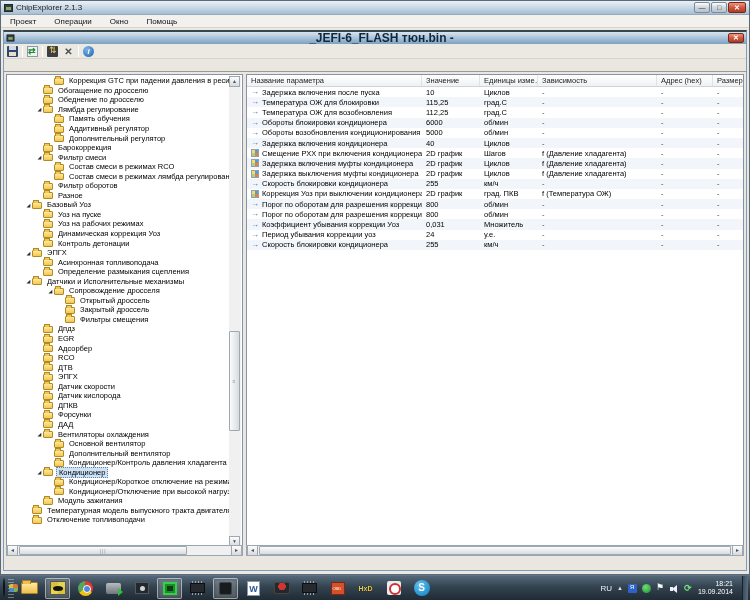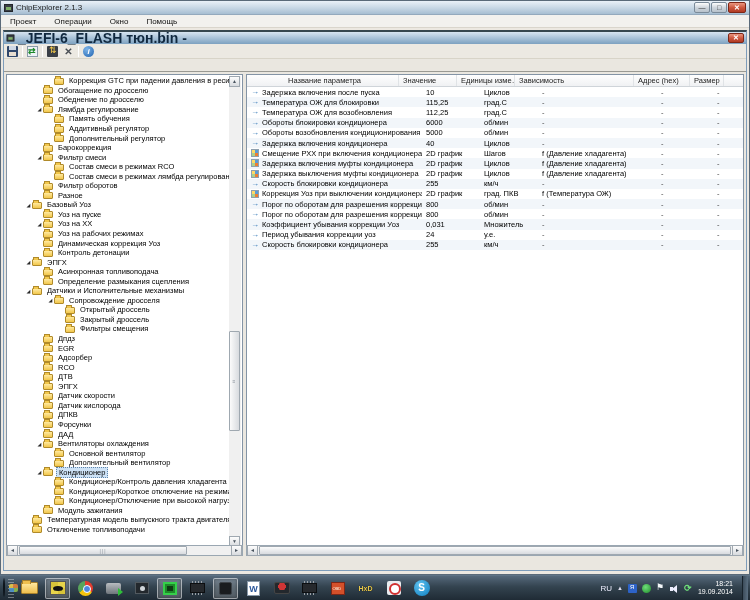--- a/index.html
+++ b/index.html
@@ -19,21 +19,21 @@
             font-size:7px; line-height:9px; text-align:center; color:#333; }
   .winbtn.close { width:18px; background:linear-gradient(#e9967f,#ce5940 50%,#b03a24); border-color:#7e2616; color:#fff; font-weight:bold; }
   .menubar { height:13px; background:#f2f1ee; border-bottom:1px solid #d9d5cc; display:flex; align-items:center; }
   .menuitem { font-size:8px; color:#111; padding:0 9px; }
 
   
   .child { position:absolute; left:2px; top:29px; width:744px; height:541px;
            border:1px solid #7d9cba; border-top:2px solid #37474f; background:#eae7e0; }
   .childtitle { height:12px; background:linear-gradient(#d8e5f1,#a9c2d8 50%,#7da1c0);
                 display:flex; align-items:center; padding:0 2px; }
-  .childtitle .txt { font-size:14px; font-weight:bold; color:#10283f; margin-left:3px; flex:1; }
+  .childtitle .txt { font-size:12px; font-weight:bold; color:#10283f; margin-left:20px; flex:1;text-align:center; }
   .childtitle .chip-ico { transform:scale(.85); }
   .cclose { width:16px; height:10px; border:1px solid #7e2616; border-radius:2px;
             background:linear-gradient(#e9967f,#ce5940 50%,#b03a24);
             color:#fff; font-size:7px; font-weight:bold; line-height:8px; text-align:center; }
   .toolbar { height:15px; background:#ece9e2; border-bottom:1px solid #d8d4c8;
              display:flex; align-items:center; padding:0 2px; gap:3px; }
   .tbtn { width:13px; height:13px; display:flex; align-items:center; justify-content:center; }
   .tsep { width:1px; height:11px; background:#c9c4b7; border-right:1px solid #fff; }
   .tabstrip { height:13px; background:#eae7e0; border-bottom:1px solid #9a9a93; display:flex; align-items:flex-end; }
   .tab { font-size:7.5px; color:#111; background:#f3f0e9; border:1px solid #9a9a93; border-bottom:none;
@@ -270,164 +270,158 @@
               <span class="tri">◢</span>
               <span class="folder"></span>
               <span class="tlabel">Базовый Уоз</span>
             </div>
             <div class="trow">
               <span style="width: 35px; flex: 0 0 auto;"></span>
               <span class="folder"></span>
               <span class="tlabel">Уоз на пуске</span>
             </div>
             <div class="trow">
+              <span style="width: 35px; flex: 0 0 auto;"></span>
+              <span class="folder"></span>
+              <span class="tlabel">Уоз на рабочих режимах</span>
+            </div>
+            <div class="trow">
+              <span style="width: 35px; flex: 0 0 auto;"></span>
+              <span class="folder"></span>
+              <span class="tlabel">Динамическая коррекция Уоз</span>
+            </div>
+            <div class="trow">
+              <span style="width: 35px; flex: 0 0 auto;"></span>
+              <span class="folder"></span>
+              <span class="tlabel">Контроль детонации</span>
+            </div>
+            <div class="trow">
+              <span style="width: 17px; flex: 0 0 auto;"></span>
+              <span class="tri">◢</span>
+              <span class="folder"></span>
+              <span class="tlabel">ЭПГХ</span>
+            </div>
+            <div class="trow">
+              <span style="width: 35px; flex: 0 0 auto;"></span>
+              <span class="folder"></span>
+              <span class="tlabel">Асинхронная топливоподача</span>
+            </div>
+            <div class="trow">
+              <span style="width: 35px; flex: 0 0 auto;"></span>
+              <span class="folder"></span>
+              <span class="tlabel">Определение размыкания сцепления</span>
+            </div>
+            <div class="trow">
+              <span style="width: 17px; flex: 0 0 auto;"></span>
+              <span class="tri">◢</span>
+              <span class="folder"></span>
+              <span class="tlabel">Датчики и Исполнительные механизмы</span>
+            </div>
+            <div class="trow">
+              <span style="width: 39px; flex: 0 0 auto;"></span>
+              <span class="tri">◢</span>
+              <span class="folder"></span>
+              <span class="tlabel">Сопровождение дросселя</span>
+            </div>
+            <div class="trow">
+              <span style="width: 57px; flex: 0 0 auto;"></span>
+              <span class="folder"></span>
+              <span class="tlabel">Открытый дроссель</span>
+            </div>
+            <div class="trow">
+              <span style="width: 57px; flex: 0 0 auto;"></span>
+              <span class="folder"></span>
+              <span class="tlabel">Закрытый дроссель</span>
+            </div>
+            <div class="trow">
+              <span style="width: 57px; flex: 0 0 auto;"></span>
+              <span class="folder"></span>
+              <span class="tlabel">Фильтры смещения</span>
+            </div>
+            <div class="trow">
+              <span style="width: 35px; flex: 0 0 auto;"></span>
+              <span class="folder"></span>
+              <span class="tlabel">Дпдз</span>
+            </div>
+            <div class="trow">
+              <span style="width: 35px; flex: 0 0 auto;"></span>
+              <span class="folder"></span>
+              <span class="tlabel">EGR</span>
+            </div>
+            <div class="trow">
+              <span style="width: 35px; flex: 0 0 auto;"></span>
+              <span class="folder"></span>
+              <span class="tlabel">Адсорбер</span>
+            </div>
+            <div class="trow">
+              <span style="width: 35px; flex: 0 0 auto;"></span>
+              <span class="folder"></span>
+              <span class="tlabel">RCO</span>
+            </div>
+            <div class="trow">
+              <span style="width: 35px; flex: 0 0 auto;"></span>
+              <span class="folder"></span>
+              <span class="tlabel">ДТВ</span>
+            </div>
+            <div class="trow">
+              <span style="width: 35px; flex: 0 0 auto;"></span>
+              <span class="folder"></span>
+              <span class="tlabel">ЭПГХ</span>
+            </div>
+            <div class="trow">
+              <span style="width: 35px; flex: 0 0 auto;"></span>
+              <span class="folder"></span>
+              <span class="tlabel">Датчик скорости</span>
+            </div>
+            <div class="trow">
+              <span style="width: 35px; flex: 0 0 auto;"></span>
+              <span class="folder"></span>
+              <span class="tlabel">Датчик кислорода</span>
+            </div>
+            <div class="trow">
+              <span style="width: 35px; flex: 0 0 auto;"></span>
+              <span class="folder"></span>
+              <span class="tlabel">ДПКВ</span>
+            </div>
+            <div class="trow">
+              <span style="width: 35px; flex: 0 0 auto;"></span>
+              <span class="folder"></span>
+              <span class="tlabel">Форсунки</span>
+            </div>
+            <div class="trow">
+              <span style="width: 35px; flex: 0 0 auto;"></span>
+              <span class="folder"></span>
+              <span class="tlabel">ДАД</span>
+            </div>
+            <div class="trow">
               <span style="width: 28px; flex: 0 0 auto;"></span>
               <span class="tri">◢</span>
               <span class="folder"></span>
-              <span class="tlabel">Уоз на XX</span>
-            </div>
-            <div class="trow">
-              <span style="width: 35px; flex: 0 0 auto;"></span>
-              <span class="folder"></span>
-              <span class="tlabel">Уоз на рабочих режимах</span>
-            </div>
-            <div class="trow">
-              <span style="width: 35px; flex: 0 0 auto;"></span>
-              <span class="folder"></span>
-              <span class="tlabel">Динамическая коррекция Уоз</span>
-            </div>
-            <div class="trow">
-              <span style="width: 35px; flex: 0 0 auto;"></span>
-              <span class="folder"></span>
-              <span class="tlabel">Контроль детонации</span>
-            </div>
-            <div class="trow">
-              <span style="width: 17px; flex: 0 0 auto;"></span>
-              <span class="tri">◢</span>
-              <span class="folder"></span>
-              <span class="tlabel">ЭПГХ</span>
-            </div>
-            <div class="trow">
-              <span style="width: 35px; flex: 0 0 auto;"></span>
-              <span class="folder"></span>
-              <span class="tlabel">Асинхронная топливоподача</span>
-            </div>
-            <div class="trow">
-              <span style="width: 35px; flex: 0 0 auto;"></span>
-              <span class="folder"></span>
-              <span class="tlabel">Определение размыкания сцепления</span>
-            </div>
-            <div class="trow">
-              <span style="width: 17px; flex: 0 0 auto;"></span>
-              <span class="tri">◢</span>
-              <span class="folder"></span>
-              <span class="tlabel">Датчики и Исполнительные механизмы</span>
-            </div>
-            <div class="trow">
-              <span style="width: 39px; flex: 0 0 auto;"></span>
-              <span class="tri">◢</span>
-              <span class="folder"></span>
-              <span class="tlabel">Сопровождение дросселя</span>
-            </div>
-            <div class="trow">
-              <span style="width: 57px; flex: 0 0 auto;"></span>
-              <span class="folder"></span>
-              <span class="tlabel">Открытый дроссель</span>
-            </div>
-            <div class="trow">
-              <span style="width: 57px; flex: 0 0 auto;"></span>
-              <span class="folder"></span>
-              <span class="tlabel">Закрытый дроссель</span>
-            </div>
-            <div class="trow">
-              <span style="width: 57px; flex: 0 0 auto;"></span>
-              <span class="folder"></span>
-              <span class="tlabel">Фильтры смещения</span>
-            </div>
-            <div class="trow">
-              <span style="width: 35px; flex: 0 0 auto;"></span>
-              <span class="folder"></span>
-              <span class="tlabel">Дпдз</span>
-            </div>
-            <div class="trow">
-              <span style="width: 35px; flex: 0 0 auto;"></span>
-              <span class="folder"></span>
-              <span class="tlabel">EGR</span>
-            </div>
-            <div class="trow">
-              <span style="width: 35px; flex: 0 0 auto;"></span>
-              <span class="folder"></span>
-              <span class="tlabel">Адсорбер</span>
-            </div>
-            <div class="trow">
-              <span style="width: 35px; flex: 0 0 auto;"></span>
-              <span class="folder"></span>
-              <span class="tlabel">RCO</span>
-            </div>
-            <div class="trow">
-              <span style="width: 35px; flex: 0 0 auto;"></span>
-              <span class="folder"></span>
-              <span class="tlabel">ДТВ</span>
-            </div>
-            <div class="trow">
-              <span style="width: 35px; flex: 0 0 auto;"></span>
-              <span class="folder"></span>
-              <span class="tlabel">ЭПГХ</span>
-            </div>
-            <div class="trow">
-              <span style="width: 35px; flex: 0 0 auto;"></span>
-              <span class="folder"></span>
-              <span class="tlabel">Датчик скорости</span>
-            </div>
-            <div class="trow">
-              <span style="width: 35px; flex: 0 0 auto;"></span>
-              <span class="folder"></span>
-              <span class="tlabel">Датчик кислорода</span>
-            </div>
-            <div class="trow">
-              <span style="width: 35px; flex: 0 0 auto;"></span>
-              <span class="folder"></span>
-              <span class="tlabel">ДПКВ</span>
-            </div>
-            <div class="trow">
-              <span style="width: 35px; flex: 0 0 auto;"></span>
-              <span class="folder"></span>
-              <span class="tlabel">Форсунки</span>
-            </div>
-            <div class="trow">
-              <span style="width: 35px; flex: 0 0 auto;"></span>
-              <span class="folder"></span>
-              <span class="tlabel">ДАД</span>
+              <span class="tlabel">Вентиляторы охлаждения</span>
+            </div>
+            <div class="trow">
+              <span style="width: 46px; flex: 0 0 auto;"></span>
+              <span class="folder"></span>
+              <span class="tlabel">Основной вентилятор</span>
+            </div>
+            <div class="trow">
+              <span style="width: 46px; flex: 0 0 auto;"></span>
+              <span class="folder"></span>
+              <span class="tlabel">Дополнительный вентилятор</span>
+            </div>
+            <div class="trow">
+              <span style="width: 46px; flex: 0 0 auto;"></span>
+              <span class="folder"></span>
+              <span class="tlabel">Кондиционер/Контроль давления хладагента</span>
             </div>
             <div class="trow">
               <span style="width: 28px; flex: 0 0 auto;"></span>
               <span class="tri">◢</span>
               <span class="folder"></span>
-              <span class="tlabel">Вентиляторы охлаждения</span>
-            </div>
-            <div class="trow">
-              <span style="width: 46px; flex: 0 0 auto;"></span>
-              <span class="folder"></span>
-              <span class="tlabel">Основной вентилятор</span>
-            </div>
-            <div class="trow">
-              <span style="width: 46px; flex: 0 0 auto;"></span>
-              <span class="folder"></span>
-              <span class="tlabel">Дополнительный вентилятор</span>
-            </div>
-            <div class="trow">
-              <span style="width: 28px; flex: 0 0 auto;"></span>
-              <span class="tri">◢</span>
-              <span class="folder"></span>
               <span class="tlabel sel">Кондиционер</span>
-            </div>
-            <div class="trow">
-              <span style="width: 46px; flex: 0 0 auto;"></span>
-              <span class="folder"></span>
-              <span class="tlabel">Кондиционер/Контроль давления хладагента</span>
             </div>
             <div class="trow">
               <span style="width: 46px; flex: 0 0 auto;"></span>
               <span class="folder"></span>
               <span class="tlabel">Кондиционер/Короткое отключение на режимах ПМ</span>
             </div>
             <div class="trow">
               <span style="width: 46px; flex: 0 0 auto;"></span>
               <span class="folder"></span>
               <span class="tlabel">Кондиционер/Отключение при высокой нагрузке</span>
@@ -459,21 +453,21 @@
       <div class="hscroll" style="left:2px; bottom:14px; width:237px;">
         <span class="sarrow" style="left:0; top:-1px;">◄</span>
         <span class="sarrow" style="right:0; top:-1px;">►</span>
         <span class="sthumb hthumb" style="left:12px; width:168px; top:0; height:9px;">
             <span class="grip">|||</span>
           </span>
       </div>
 
       <div class="panel table-panel">
         <div class="thead" id="thead">
-            <span class="th" style="width: 152px; text-align: center;">Название параметра</span>
+            <span class="th" style="width: 175px;">Название параметра</span>
             <span class="th" style="width: 58px;">Значение</span>
             <span class="th" style="width: 58px;">Единицы изме…</span>
             <span class="th" style="width: 119px;">Зависимость</span>
             <span class="th" style="width: 56px;">Адрес (hex)</span>
             <span class="th" style="width: 34px;">Размер</span>
           </div>
         <div class="rowwrap" id="param-rows">
             <div class="prow">
               <span class="td" style="width: 175px;">
                 <span class="ic-scalar">→</span>

